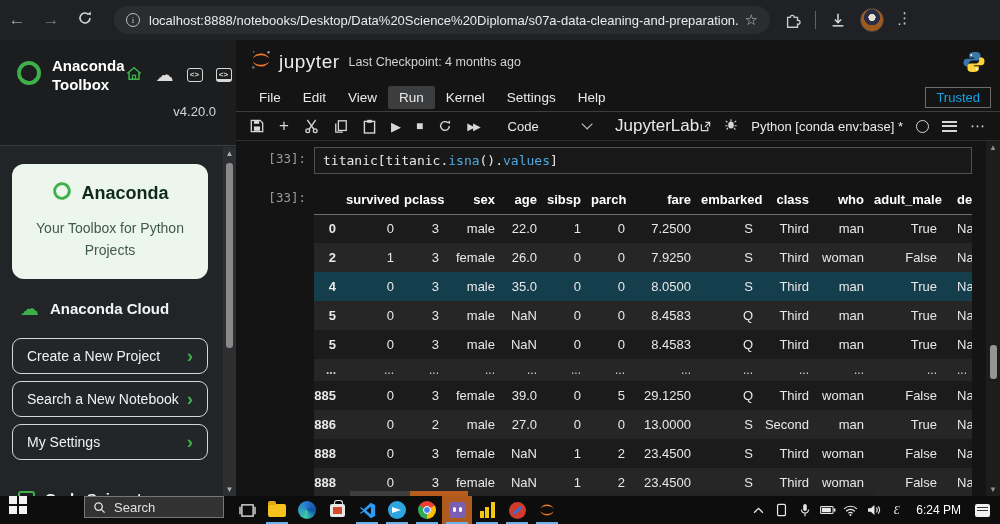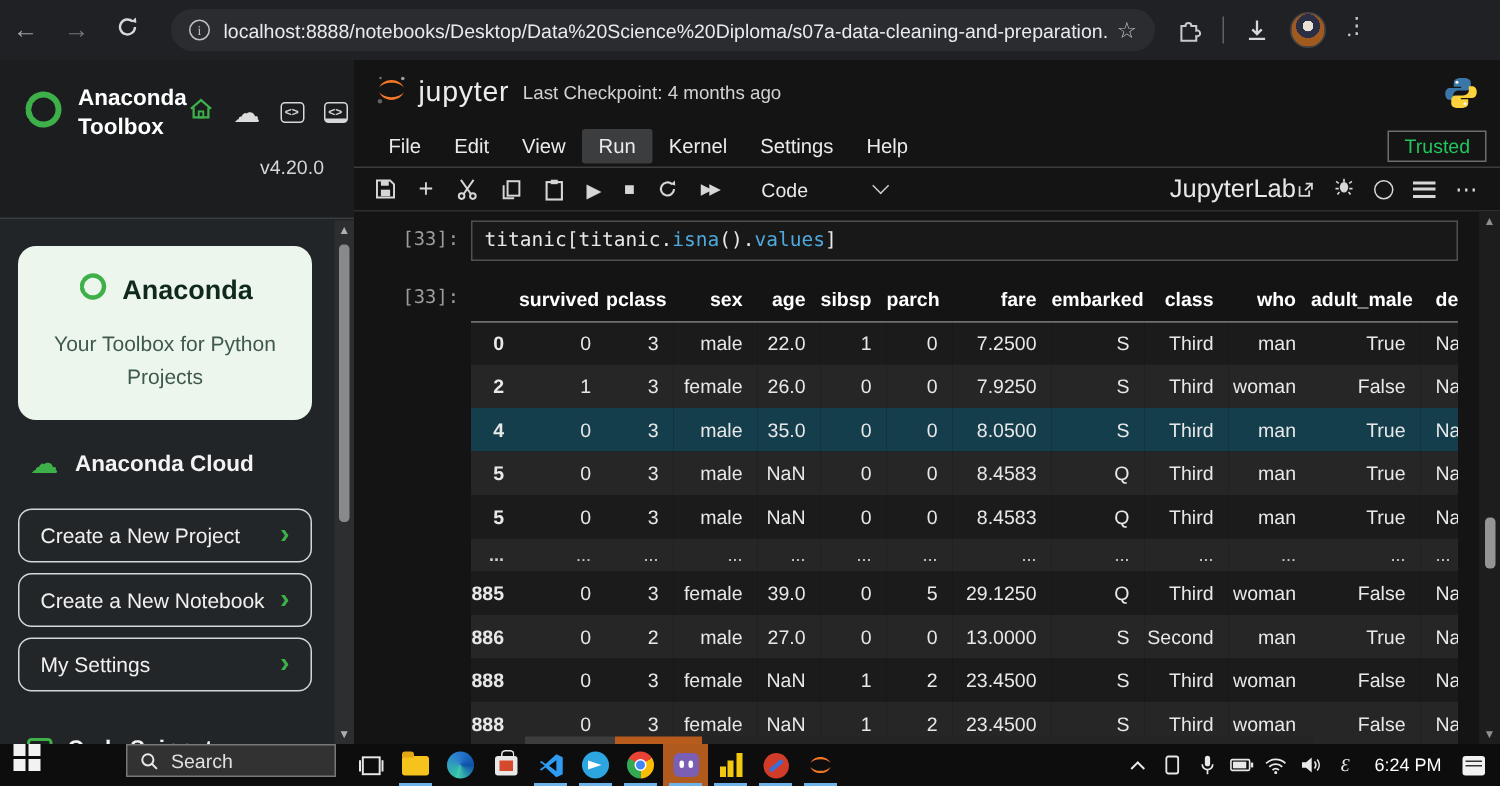--- a/index.html
+++ b/index.html
@@ -54,21 +54,21 @@
   
   .nb { position:relative; flex:1; background:#141414; overflow:hidden; }
   .nb-header { height:44px; display:flex; align-items:center; padding-left:14px; }
   .jp-brand { color:#ececec; font-size:19px; margin-left:7px; letter-spacing:.5px; }
   .nb-title { color:#ffffff; font-size:15.5px; margin-left:26px; }
   .nb-checkpoint { color:#d2d2d2; font-size:12.5px; margin-left:9px; }
   .py-logo { position:absolute; right:14px; top:10px; }
   .menubar { position:relative; height:28px; border-bottom:1px solid #3d3d3d; display:flex; align-items:center; padding-left:12px; }
   .mi { color:#eaeaea; font-size:13.5px; padding:4px 11px; border-radius:2px; cursor:pointer; }
   .mi.active { background:#3c3d3f; }
-  .trusted { position:absolute; right:9px; top:3px; border:1px solid #6d6d6d; color:#22c55e; font-size:13px; padding:2px 10px; }
+  .trusted { position:absolute; right:9px; top:3px; border:1px solid #6d6d6d; color:#0ea5e9; font-size:13px; padding:2px 10px; }
   .toolbar { height:29px; border-bottom:1px solid #2e2e2e; display:flex; align-items:center; padding:0 14px 0 14px; color:#d6d6d6; }
   .tb-ic { margin-right:15px; display:flex; align-items:center; cursor:pointer; }
   .code-sel { font-size:13px; color:#e9e9e9; margin-left:14px; cursor:pointer; }
   .sel-caret { margin-left:42px; width:8px; height:8px; border-right:1.6px solid #cfcfcf; border-bottom:1.6px solid #cfcfcf; transform:rotate(45deg) translateY(-3px); cursor:pointer; }
   .tb-right { margin-left:auto; display:flex; align-items:center; gap:13px; }
   .jl-link { display:flex; align-items:center; gap:1px; font-size:17px; color:#e9e9e9; cursor:pointer; }
   .kernel-name { font-size:13px; color:#e9e9e9; cursor:pointer; }
   .kstatus { width:13px; height:13px; border:1.6px solid #d6d6d6; border-radius:50%; }
   .hamb { width:15px; height:11px; border-top:2px solid #d6d6d6; border-bottom:2px solid #d6d6d6; position:relative; }
   .hamb::after { content:""; position:absolute; left:0; top:2.5px; width:15px; height:2px; background:#d6d6d6; }
@@ -229,21 +229,21 @@
           <span class="cloud-glyph">☁</span>
           <span class="cloud-label">Anaconda Cloud</span>
         </div>
 
         <div class="sb-buttons" id="sb-buttons">
             <div class="sb-btn">
               <span>Create a New Project</span>
               <span class="chev">›</span>
             </div>
             <div class="sb-btn">
-              <span>Create a New Notebook</span>
+              <span>Search a New Notebook</span>
               <span class="chev">›</span>
             </div>
             <div class="sb-btn">
               <span>My Settings</span>
               <span class="chev">›</span>
             </div>
           </div>
 
         <div class="snip-row">
           <span class="snip-ic">&lt;&gt;</span>
@@ -339,20 +339,21 @@
             <svg width="11" height="11" viewBox="0 0 12 12">
                 <path d="M1.5 3.5v7h7v-4M6 1.5h4.5V6M10.5 1.5 5.5 6.5" fill="none" stroke="#d6d6d6" stroke-width="1.3"></path>
               </svg>
           </span>
           <span>
             <svg width="14" height="14" viewBox="0 0 16 16">
                 <ellipse cx="8" cy="9" rx="3.2" ry="4" fill="#d6d6d6"></ellipse>
                 <path d="M8 5V2.5M4 6 2 4.5M12 6l2-1.5M4 10H1.5M12 10h2.5M4.5 12.5 3 14.5M11.5 12.5 13 14.5" stroke="#d6d6d6" stroke-width="1.2" fill="none"></path>
               </svg>
           </span>
+          <span class="kernel-name">Python [conda env:base] *</span>
           <span class="kstatus"></span>
           <span class="hamb"></span>
           <span class="tb-dots">⋯</span>
         </span>
       </div>
 
       <div class="nb-content">
         <div class="cellrow">
           <span class="prompt">[33]:</span>
           <div class="code-cell" id="code-line"><span>titanic[titanic.</span><span class="acc">isna</span><span>().</span><span class="acc">values</span><span>]</span></div>

